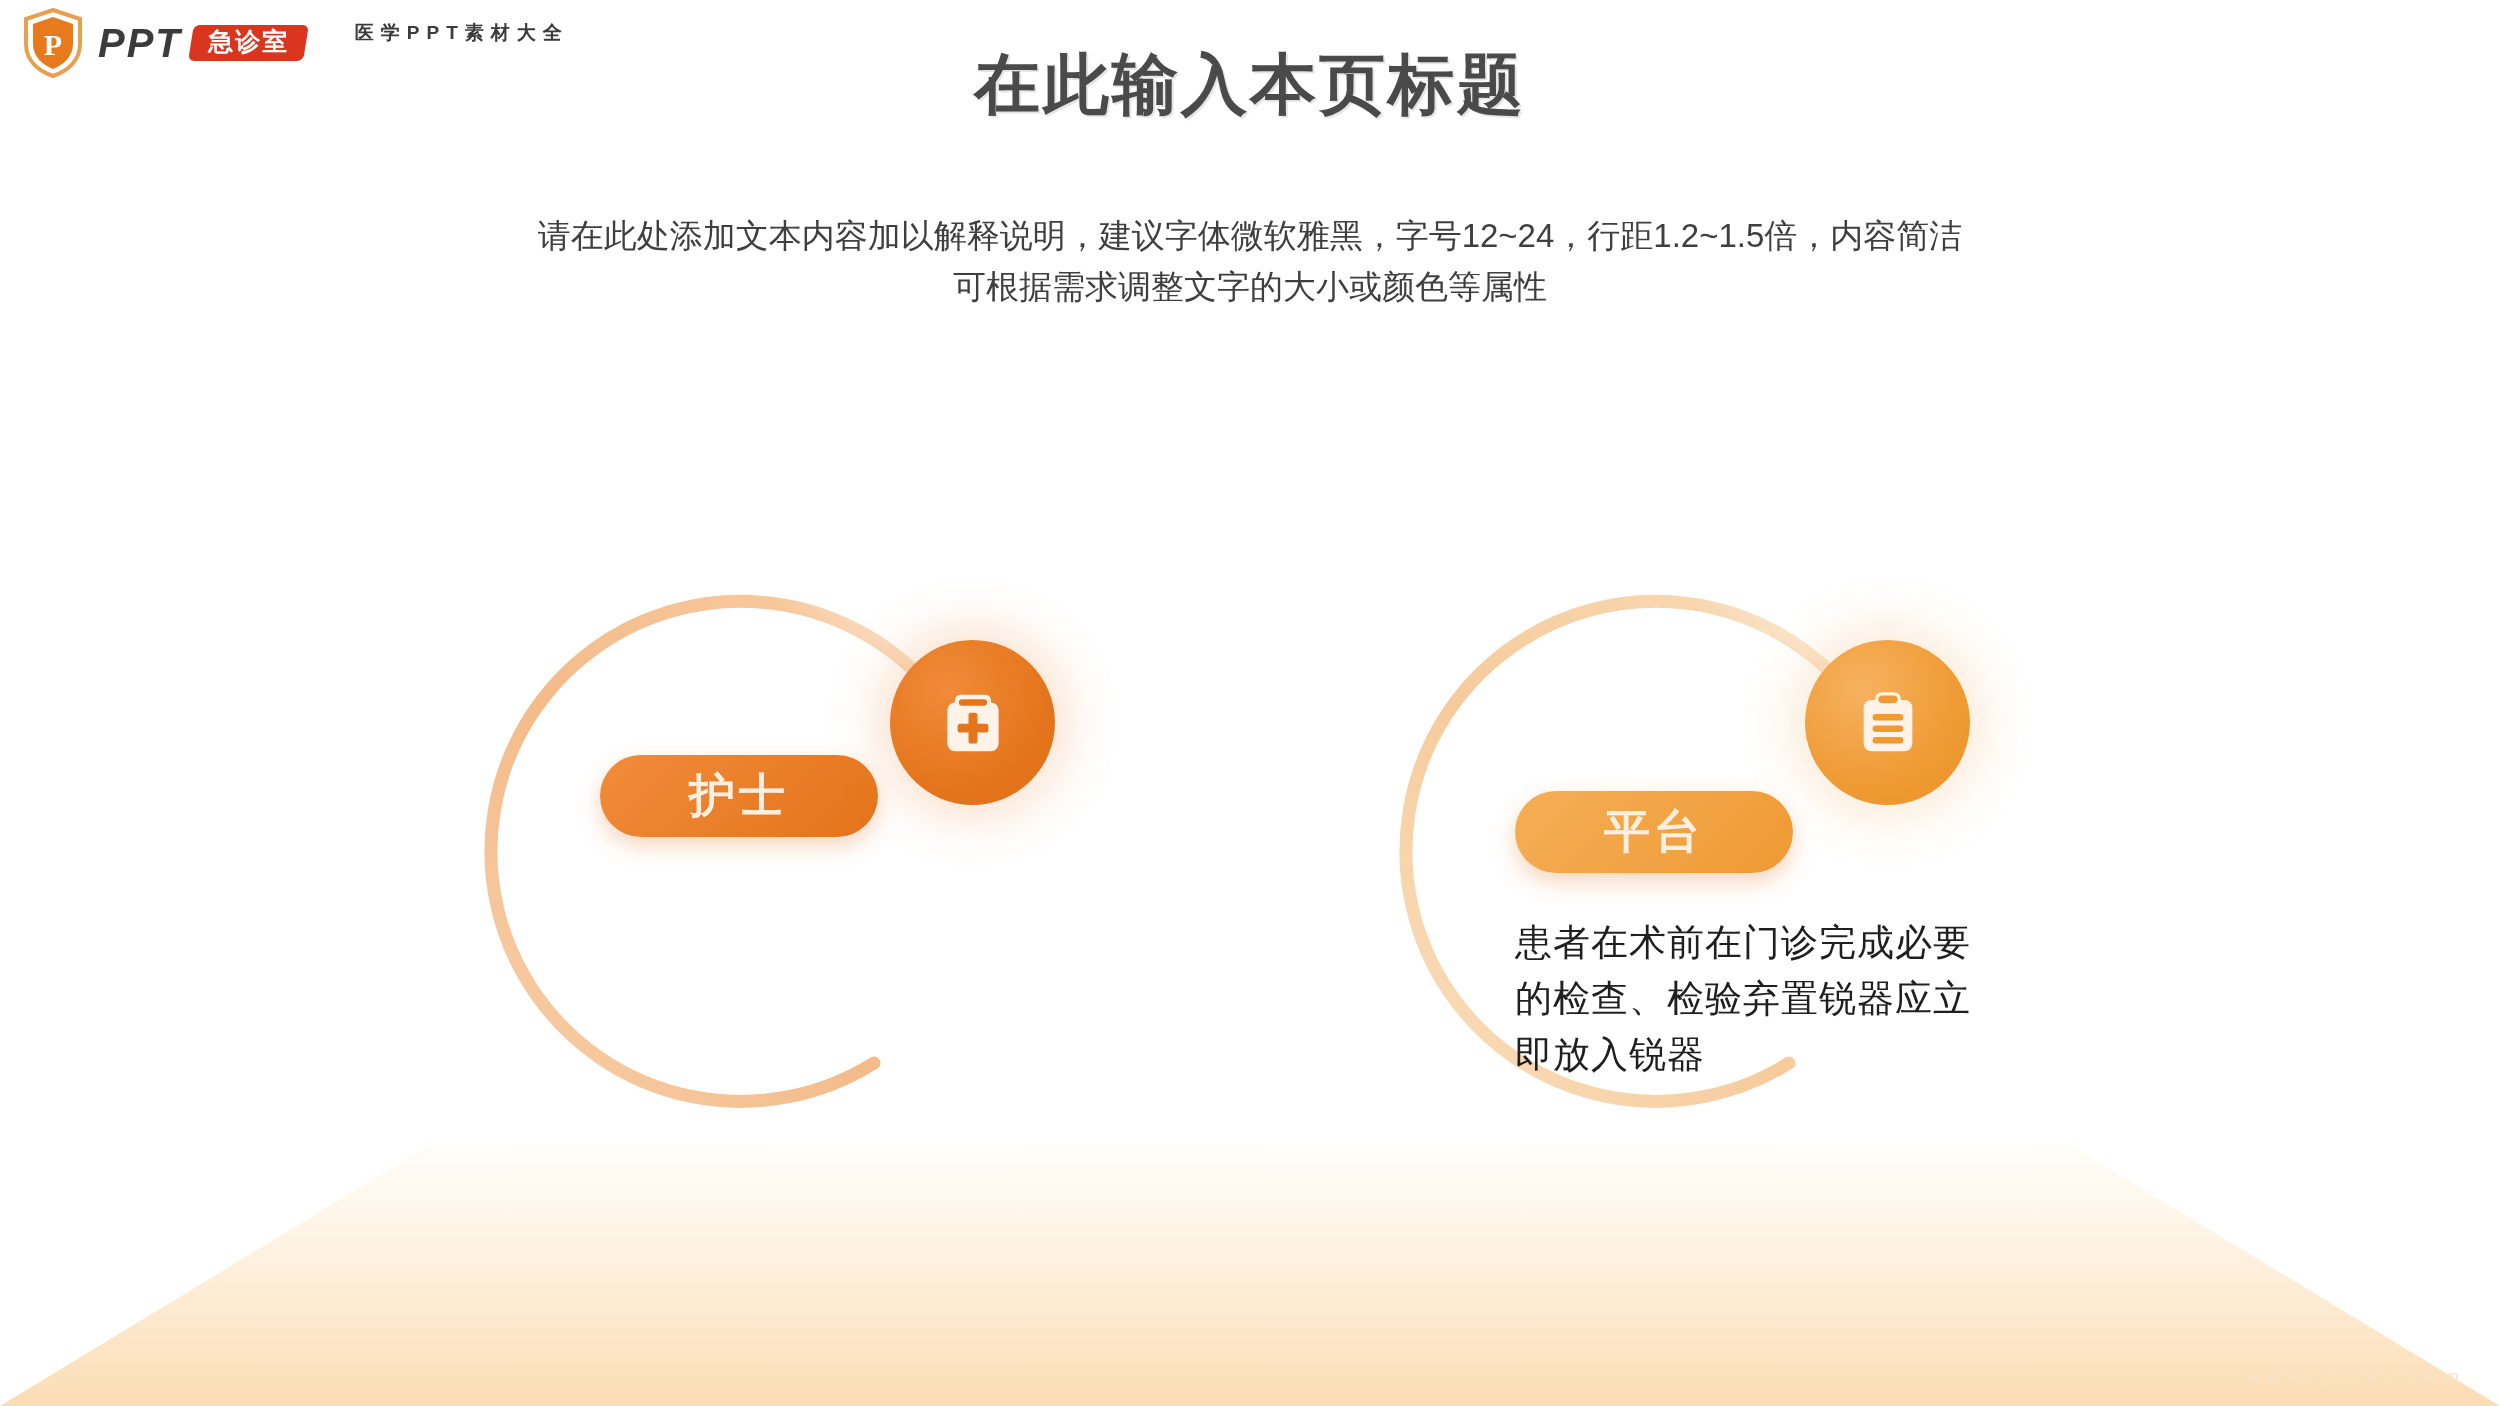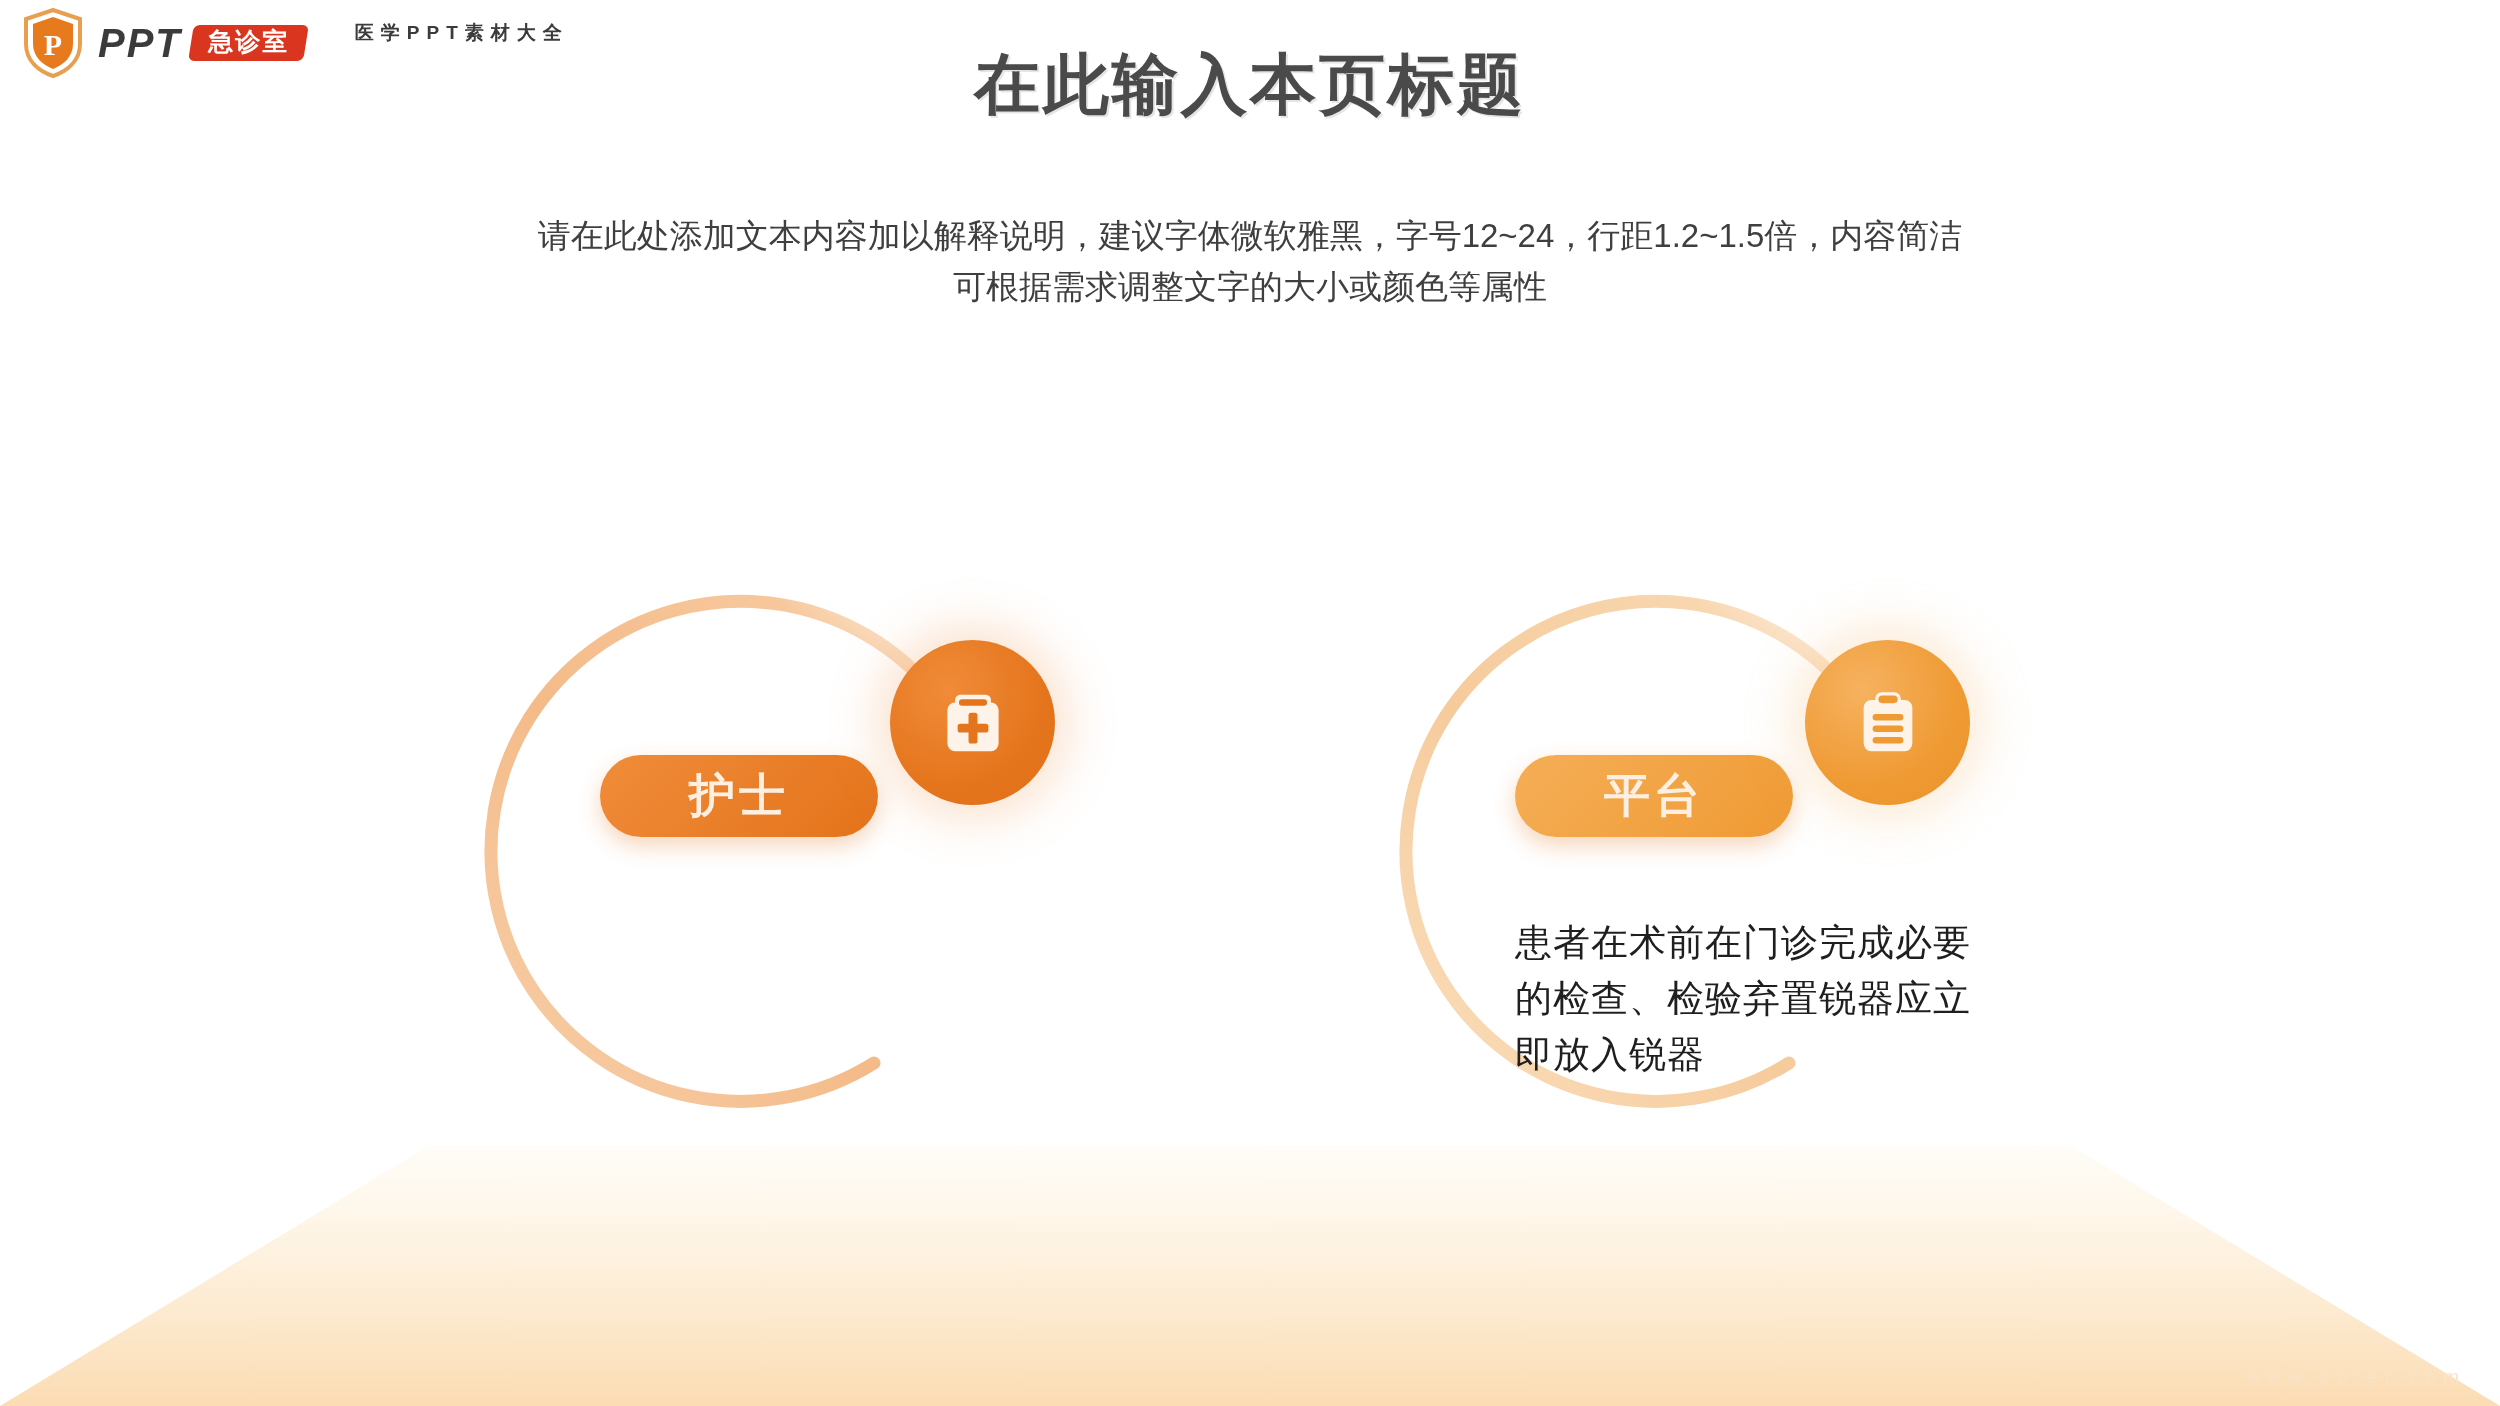--- a/index.html
+++ b/index.html
@@ -72,21 +72,21 @@
 
   .badge{
     position:absolute;top:170px;left:130px;
     display:flex;align-items:center;justify-content:center;
     min-width:210px;height:82px;padding:0 34px;border-radius:48px;
     color:#fdf0e2;font-size:46px;font-weight:bold;letter-spacing:4px;
     box-shadow:0 9px 22px rgba(226,120,32,.30);
     z-index:2;
   }
   .badge.left{background:linear-gradient(135deg,#f08c3a 0%,#e4731a 100%);}
-  .badge.right{background:linear-gradient(135deg,#f5ae57 0%,#ef9a33 100%);}
+  .badge.right{background:linear-gradient(135deg,#f5ae57 0%,#ef9a33 100%);margin-top:36px;}
 
   .iconwrap{
     position:absolute;top:55px;left:420px;
     width:165px;height:165px;border-radius:50%;
     display:flex;align-items:center;justify-content:center;
     z-index:3;
   }
   .iconwrap.left{
     background:radial-gradient(circle at 35% 30%,#f08b39 0%,#e5751c 62%,#e06e16 100%);
     box-shadow:0 0 46px 16px rgba(240,150,80,.26);

